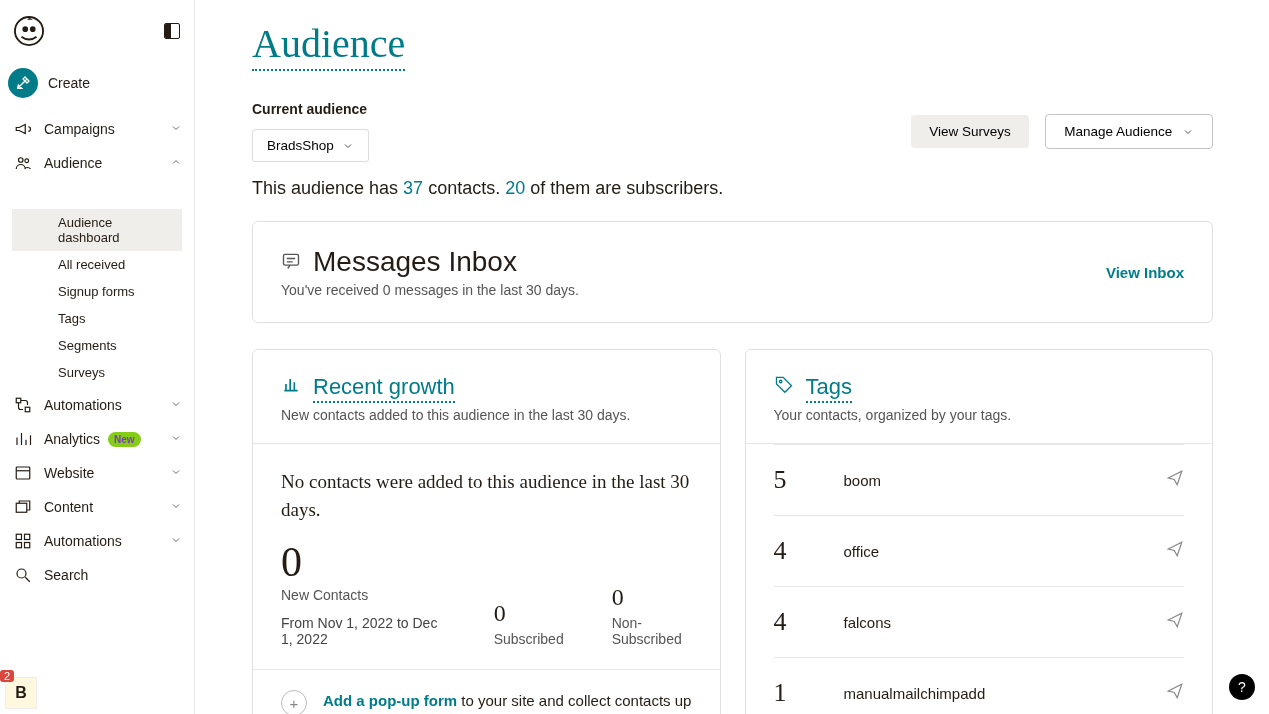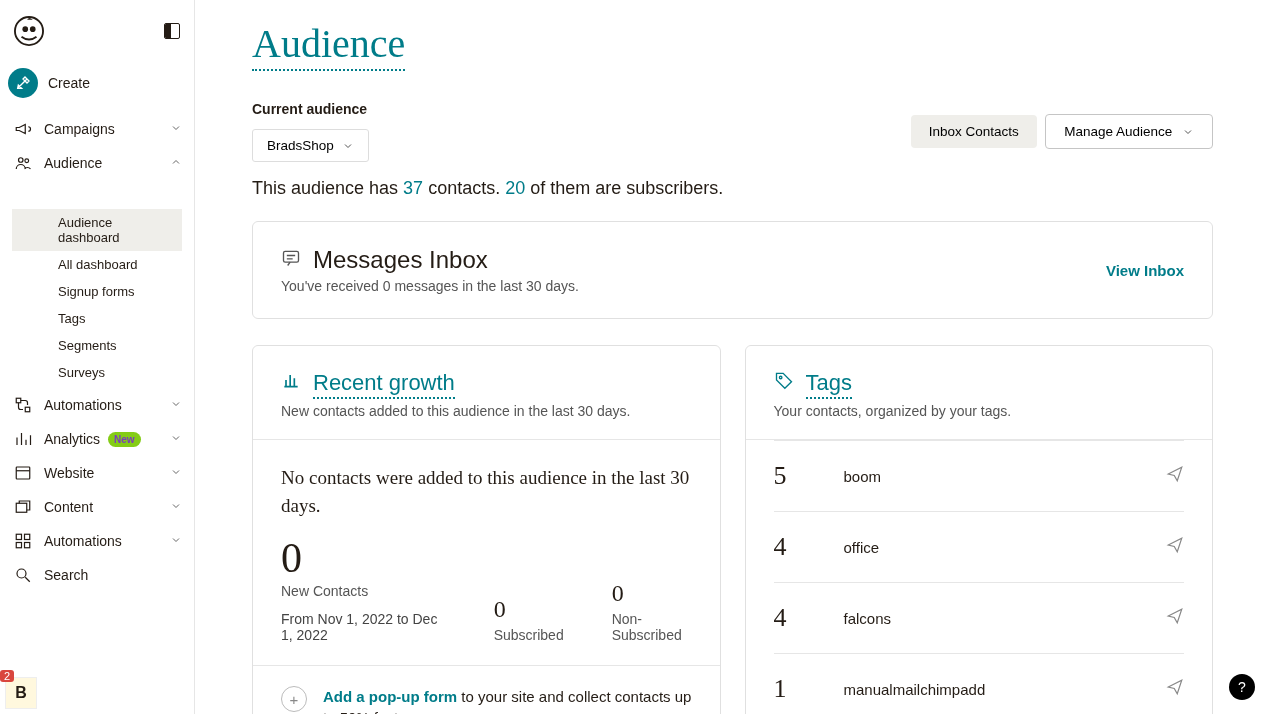--- a/index.html
+++ b/index.html
@@ -22,28 +22,28 @@
 .new-badge { background:#84cc16; color:#7a3bbf; font-size:10px; font-weight:600; padding:2px 6px; border-radius:10px; margin-left:8px; }
 .bottom-left { position:fixed; left:6px; bottom:6px; }
 .notif-badge { background:#d9463d; color:#fff; font-size:11px; padding:0 4px; border-radius:3px; position:absolute; top:-8px; left:-6px; }
 .av-sq { width:30px; height:30px; background:#fff8de; display:flex; align-items:center; justify-content:center; font-family:Georgia,serif; font-weight:bold; box-shadow:0 0 0 1px #eee; }
 .main { flex:1; overflow-y:auto; padding: 20px 56px 80px 56px; position:relative; border-left:1px solid transparent; }
 h1.title { font-family: Georgia, "Times New Roman", serif; font-weight:400; font-size:40px; color:#007c89; border-bottom: 2px dotted #007c89; display:inline-block; padding-bottom:2px; margin-bottom:30px; }
 .section-label { font-weight:600; font-size:14px; margin-bottom:12px; }
 .aud-row { display:flex; justify-content:space-between; align-items:center; margin-bottom:14px; }
 .btn { border:1px solid #c5c5c5; background:#fff; padding:9px 18px; border-radius:4px; font-size:13.5px; cursor:pointer; }
 .btn.grey { background:#efeeea; border:none; }
-.btn + .btn { margin-left:4px; }
+.btn + .btn { margin-left:12px; }
 .dropdown-btn { border:1px solid #ddd; padding:8px 14px; font-size:13.5px; border-radius:3px; cursor:pointer; display:inline-flex; align-items:center; gap:8px; background:#fff; }
 .contacts-line { font-family: Georgia, serif; font-size:18px; margin:16px 0 22px; }
 .contacts-line .num { color:#007c89; }
 .card { border:1px solid #e0e0e0; border-radius:6px; padding:24px 28px; }
 .inbox-card { display:flex; justify-content:space-between; align-items:center; margin-bottom:26px; }
 .inbox-left { display:flex; flex-direction:column; }
-.inbox-title { display:flex; align-items:center; gap:12px; font-family:Georgia,serif; font-size:24px; margin-bottom:4px;}
+.inbox-title { display:flex; align-items:center; gap:12px; font-family:Georgia,serif; font-size:28px; margin-bottom:4px;}
 .inbox-sub { color:#555; font-size:14px;}
 .link { color:#007c89; font-weight:700; font-size:15px; cursor:pointer;}
 .two-col { display:flex; gap:24px; }
 .col { flex:1; }
 .panel-title { display:flex; gap:12px; font-family:Georgia,serif; font-size:22px; color:#007c89; margin-bottom:4px;}
 .panel-title span.t { border-bottom:2px dotted #007c89; padding-bottom:1px;}
 .panel-sub { color:#555; font-size:14px; margin-bottom:20px;}
 .growth-body { border-top:1px solid #e6e6e6; margin:0 -28px; padding:24px 28px 0; }
 .growth-text { font-family:Georgia,serif; font-size:19px; line-height:1.45; margin-bottom:18px; }
 .big-zero { font-family:Georgia,serif; font-size:42px; line-height:1; }
@@ -109,21 +109,21 @@
             <path d="M3 20 a6 6 0 0 1 12 0 M14 20 a5 5 0 0 1 8 0"></path>
           </svg>
         </span>
       <span>Audience</span>
       <span class="chev"><svg class="chev-svg" viewBox="0 0 24 24" fill="none" stroke="currentColor" stroke-width="2">
             <path d="M6 15 l6 -6 6 6"></path>
           </svg></span>
     </div>
     <div class="sub-items">
       <a class="sub-item active">Audience dashboard</a>
-      <a class="sub-item">All dashboard</a>
+      <a class="sub-item">All received</a>
       <a class="sub-item">Signup forms</a>
       <a class="sub-item">Tags</a>
       <a class="sub-item">Segments</a>
       <a class="sub-item">Surveys</a>
     </div>
 
     <div class="nav-item">
       <span class="icon">
           <svg width="18" height="18" viewBox="0 0 24 24" fill="none" stroke="#241c15" stroke-width="1.6">
             <rect x="3" y="3" width="6" height="6"></rect>
@@ -209,21 +209,21 @@
       <div>
         <div class="section-label">Current audience</div>
         <button class="dropdown-btn">
           <span>BradsShop</span>
           <svg class="chev-svg" viewBox="0 0 24 24" fill="none" stroke="#555" stroke-width="2">
               <path d="M6 9 l6 6 6 -6"></path>
             </svg>
         </button>
       </div>
       <div>
-        <button class="btn grey">Inbox Contacts</button>
+        <button class="btn grey">View Surveys</button>
         <button class="btn">
           <span>Manage Audience</span>
           <svg class="chev-svg" style="margin-left:6px;vertical-align:middle" viewBox="0 0 24 24" fill="none" stroke="#555" stroke-width="2">
               <path d="M6 9 l6 6 6 -6"></path>
             </svg>
         </button>
       </div>
     </div>
 
     <p class="contacts-line">

